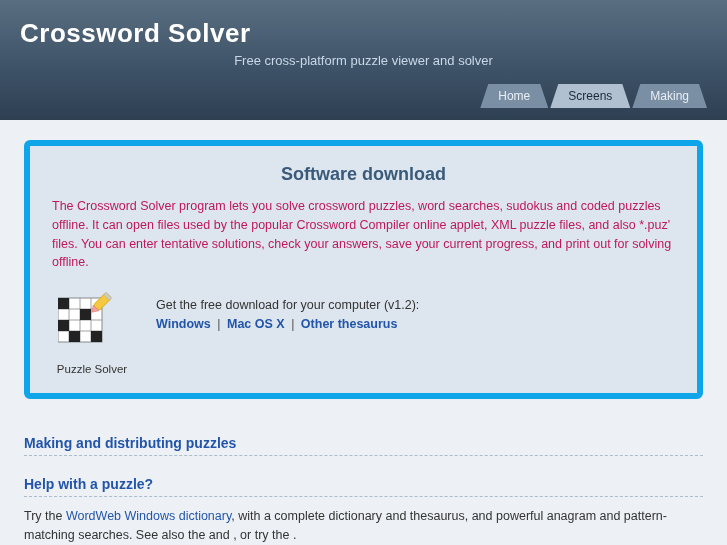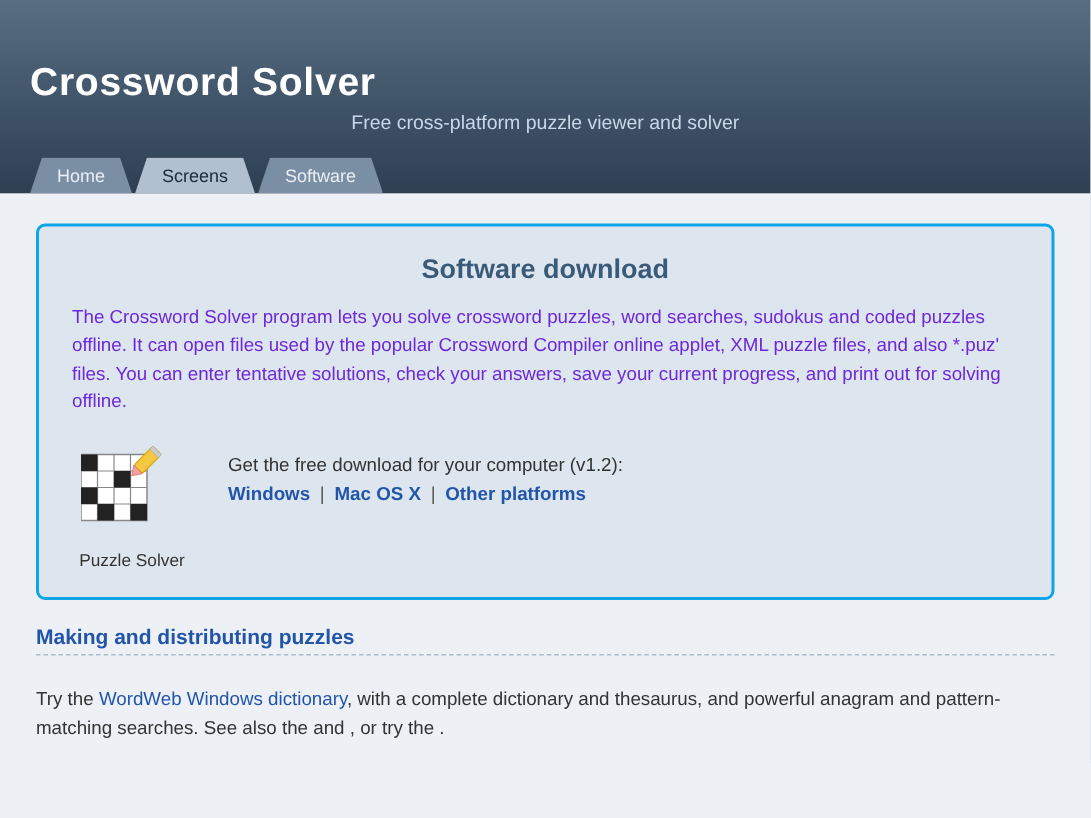--- a/index.html
+++ b/index.html
@@ -15,35 +15,35 @@
       background: linear-gradient(180deg, #5a6e82 0%, #3d5166 60%, #2e3f52 100%);
       padding: 18px 20px 0 20px;
       min-height: 120px;
     }
     #header h1 {
       color: #ffffff;
       font-size: 26px;
       font-weight: bold;
       letter-spacing: 0.5px;
       margin-bottom: 4px;
-      margin-top: 21px;
     }
     #header .subtitle {
       color: #c8d8e8;
       font-size: 13px;
       margin-bottom: 16px;
       text-align: center;
     }
 
     
     .nav-tabs {
       display: flex;
       gap: 2px;
       align-items: flex-end;
       margin-top: 10px;
+      justify-content: flex-end;
     }
     .nav-tab {
       background: #7a8fa3;
       color: #e8eef4;
       font-size: 12px;
       padding: 5px 18px 5px 18px;
       cursor: pointer;
       clip-path: polygon(8px 0%, calc(100% - 8px) 0%, 100% 100%, 0% 100%);
       text-decoration: none;
       display: inline-block;
@@ -60,35 +60,35 @@
     #main {
       background: #edf1f5;
       margin: 0;
       padding: 20px 24px 24px 24px;
       min-height: 420px;
     }
 
     
     .download-section {
       background: #dde6ee;
-      border: 2px solid #0ea5e9;
+      border: 6px solid #0ea5e9;
       border-radius: 6px;
       padding: 18px 22px 18px 22px;
-      margin-bottom: 16px;
+      margin-bottom: 36px;
     }
     .download-section h2 {
       text-align: center;
       color: #3a5a7a;
       font-size: 18px;
       font-weight: bold;
       margin-bottom: 12px;
     }
     .download-section .description {
       font-size: 12.5px;
-      color: #6d28d9;
+      color: #be185d;
       line-height: 1.5;
       margin-bottom: 18px;
     }
 
     
     .download-box {
       display: flex;
       align-items: flex-start;
       gap: 24px;
       margin-top: 8px;
@@ -160,21 +160,21 @@
   </style>
 </head>
 <body>
 
 <div id="header">
   <h1>Crossword Solver</h1>
   <div class="subtitle">Free cross-platform puzzle viewer and solver</div>
   <nav class="nav-tabs">
     <a class="nav-tab" href="#">Home</a>
     <a class="nav-tab active" href="#">Screens</a>
-    <a class="nav-tab" href="#">Software</a>
+    <a class="nav-tab" href="#">Making</a>
   </nav>
 </div>
 
 <div id="main">
 
   <div class="download-section">
     <h2>Software download</h2>
     <p class="description">The Crossword Solver program lets you solve crossword puzzles, word searches, sudokus and coded puzzles offline. It can open files used by the popular Crossword Compiler online applet, XML puzzle files, and also *.puz' files. You can enter tentative solutions, check your answers, save your current progress, and print out for solving offline.</p>
     <div class="download-box">
       <div class="puzzle-icon-wrap">
@@ -207,31 +207,32 @@
         </div>
         <div class="puzzle-icon-label">Puzzle Solver</div>
       </div>
       <div class="download-links-area">
         <div class="get-text">Get the free download for your computer (v1.2):</div>
         <div>
           <a href="#">Windows</a>
           <span class="sep">|</span>
           <a href="#">Mac OS X</a>
           <span class="sep">|</span>
-          <a href="#">Other platforms</a>
+          <a href="#">Other thesaurus</a>
         </div>
       </div>
     </div>
   </div>
 
   <div class="section-block">
     <div class="section-header">Making and distributing puzzles</div>
   </div>
 
   <div class="section-block">
+    <div class="section-header">Help with a puzzle?</div>
     <p>
       Try the
       <a href="#">WordWeb Windows dictionary</a>,
       with a complete dictionary and thesaurus, and powerful anagram and pattern-matching searches. See also the
       
       and ,
       or try the .
     </p>
   </div>
 

